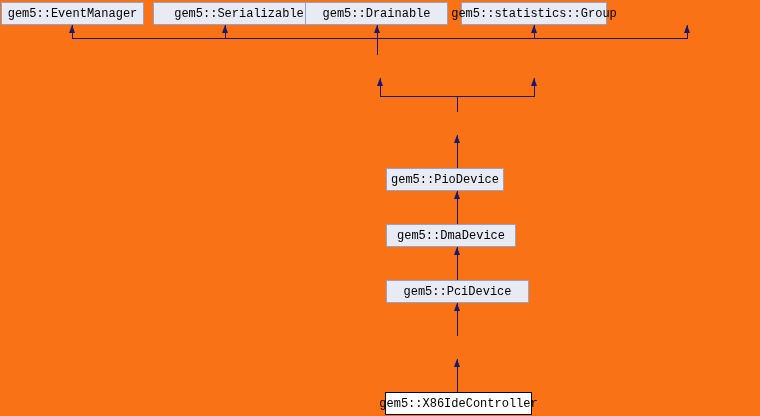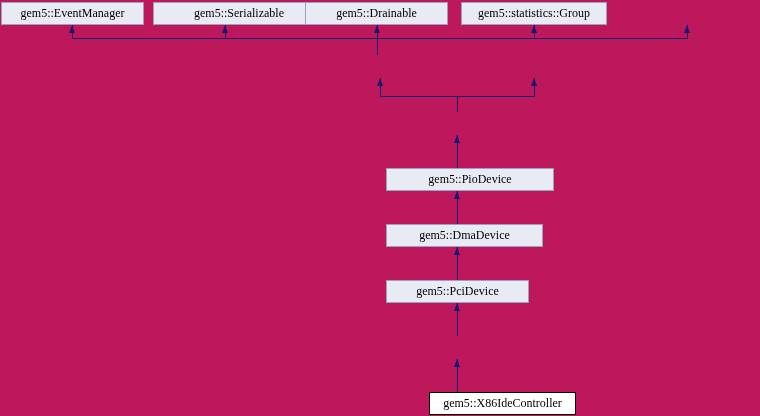--- a/index.html
+++ b/index.html
@@ -1,58 +1,57 @@
 <!DOCTYPE html>
 <html><head>
 <meta charset="utf-8">
 <style>
   html,body{margin:0;padding:0;background:#ffffff;}
   #diagram{
     position:relative;
     width:760px;height:416px;
-    background:#be185d;
-    font-family:Liberation Serif, serif;
+    background:#f97316;
+    font-family:Liberation Mono, monospace;
     overflow:hidden;
   }
   .node{
     position:absolute;
     height:23px;
     box-sizing:border-box;
     background:#E8EBF3;
     border:1px solid #95A3C1;
     display:flex;align-items:center;justify-content:center;
     font-size:12px;color:#000;
     white-space:nowrap;
     cursor:pointer;
   }
   .node.current{
     background:#ffffff;
     border:1px solid #000000;
     cursor:default;
-    margin-left:44px;
   }
   .vline{position:absolute;width:1px;background:#191970;}
   .hline{position:absolute;height:1px;background:#191970;}
   .arrow{
     position:absolute;width:0;height:0;
     border-left:3.5px solid transparent;
     border-right:3.5px solid transparent;
     border-bottom:8px solid #191970;
   }
   
   #n0{left:1px;top:2px;width:143px}
   #n1{left:153px;top:2px;width:172px}
   #n2{left:305px;top:2px;width:143px}
   #n3{left:461px;top:2px;width:146px}
   #n4{left:616px;top:2px;width:142px}
   #n5{left:308px;top:55px;width:145px}
   #n6{left:462px;top:55px;width:145px}
   #n7{left:385px;top:112px;width:145px}
-  #n8{left:386px;top:168px;width:168px}
-  #n9{left:386px;top:224px;width:157px}
+  #n8{left:386px;top:168px;width:118px}
+  #n9{left:386px;top:224px;width:130px}
   #n10{left:386px;top:280px;width:143px}
   #n11{left:386px;top:336px;width:143px}
   #n12{left:385px;top:392px;width:147px}
   
   #e1h{left:72px;top:38px;width:616px}
   #e1s0{left:72px;top:25px;height:13px}
   #e1s1{left:225px;top:25px;height:13px}
   #e1s2{left:377px;top:25px;height:13px}
   #e1s3{left:534px;top:25px;height:13px}
   #e1s4{left:687px;top:25px;height:13px}

